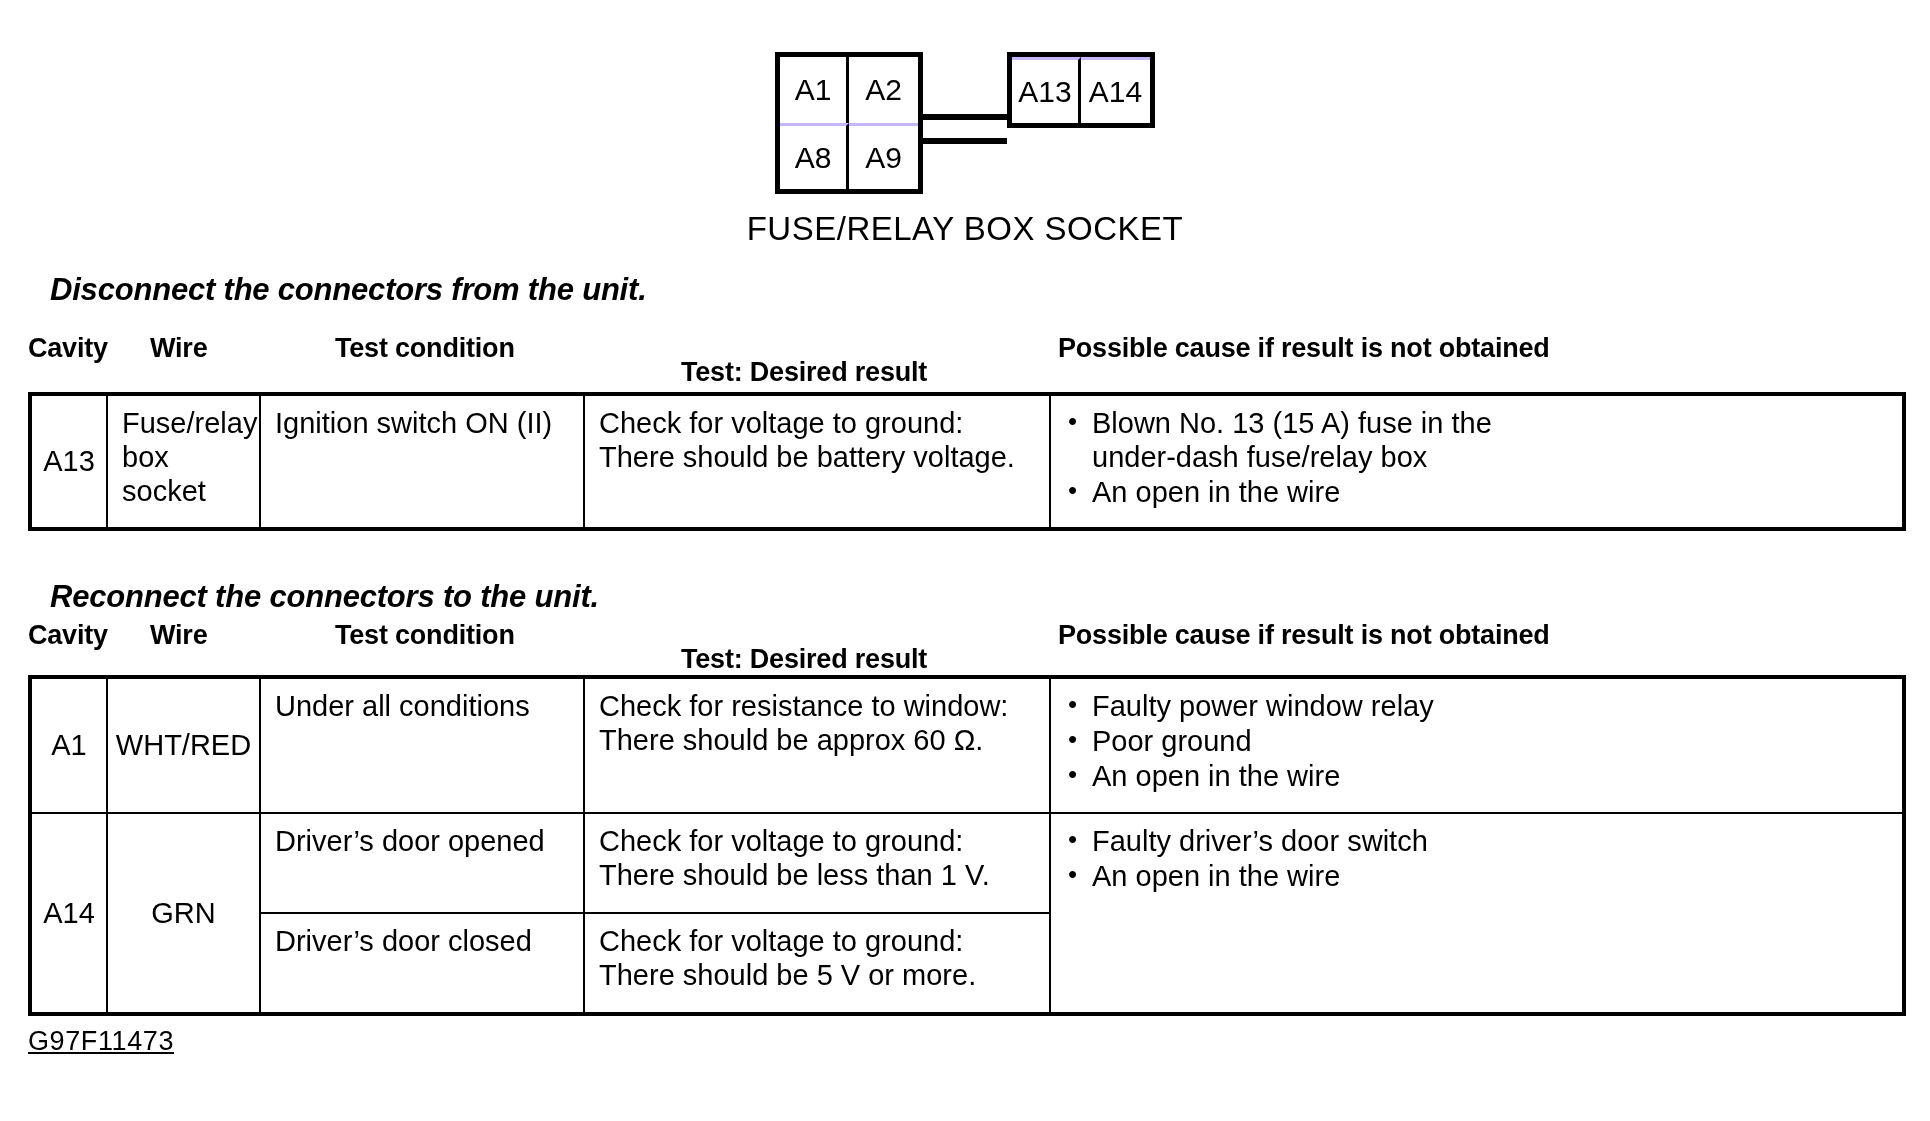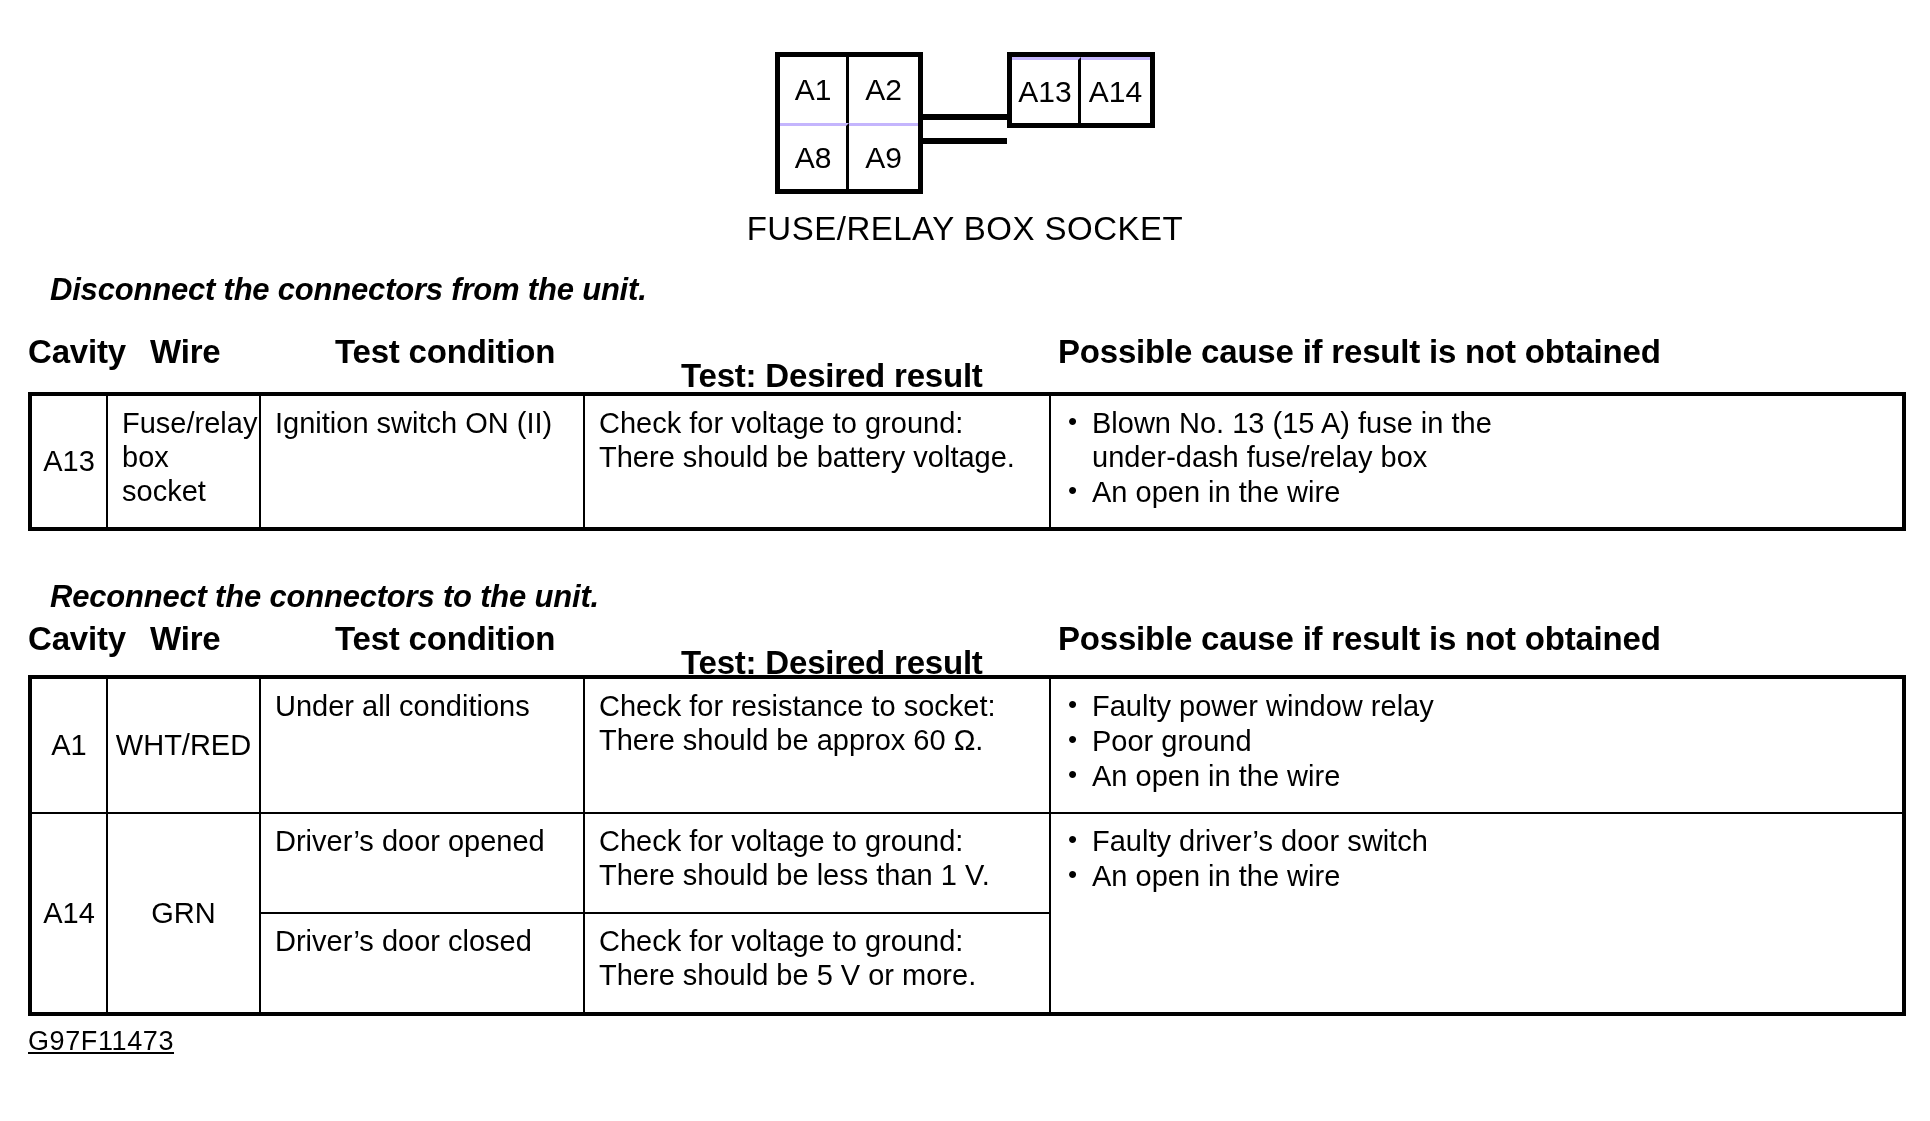--- a/index.html
+++ b/index.html
@@ -90,21 +90,21 @@
     font-style: italic;
   }
 
   
   .col-headers {
     position: absolute;
     left: 0;
     width: 1930px;
     height: 34px;
     font-weight: bold;
-    font-size: 33px;
+    font-size: 27px;
     font-stretch: condensed;
     letter-spacing: -0.2px;
   }
   .col-headers span {
     position: absolute;
     white-space: nowrap;
     top: 0;
   }
   .ch-cavity    { left: 28px; }
   .ch-wire      { left: 150px; }
@@ -257,21 +257,21 @@
     <col style="width:324px">
     <col style="width:466px">
     <col style="width:854px">
   </colgroup>
   <tbody>
     <tr>
       <td class="mid" style="height:112px;">A1</td>
       <td class="mid">WHT/RED</td>
       <td>Under all conditions</td>
       <td>
-        <div>Check for resistance to socket:</div>
+        <div>Check for resistance to window:</div>
         <div>There should be approx 60 Ω.</div>
       </td>
       <td>
         <ul class="ul-causes">
           <li><span>Faulty power window relay</span></li>
           <li><span>Poor ground</span></li>
           <li><span>An open in the wire</span></li>
         </ul>
       </td>
     </tr>

